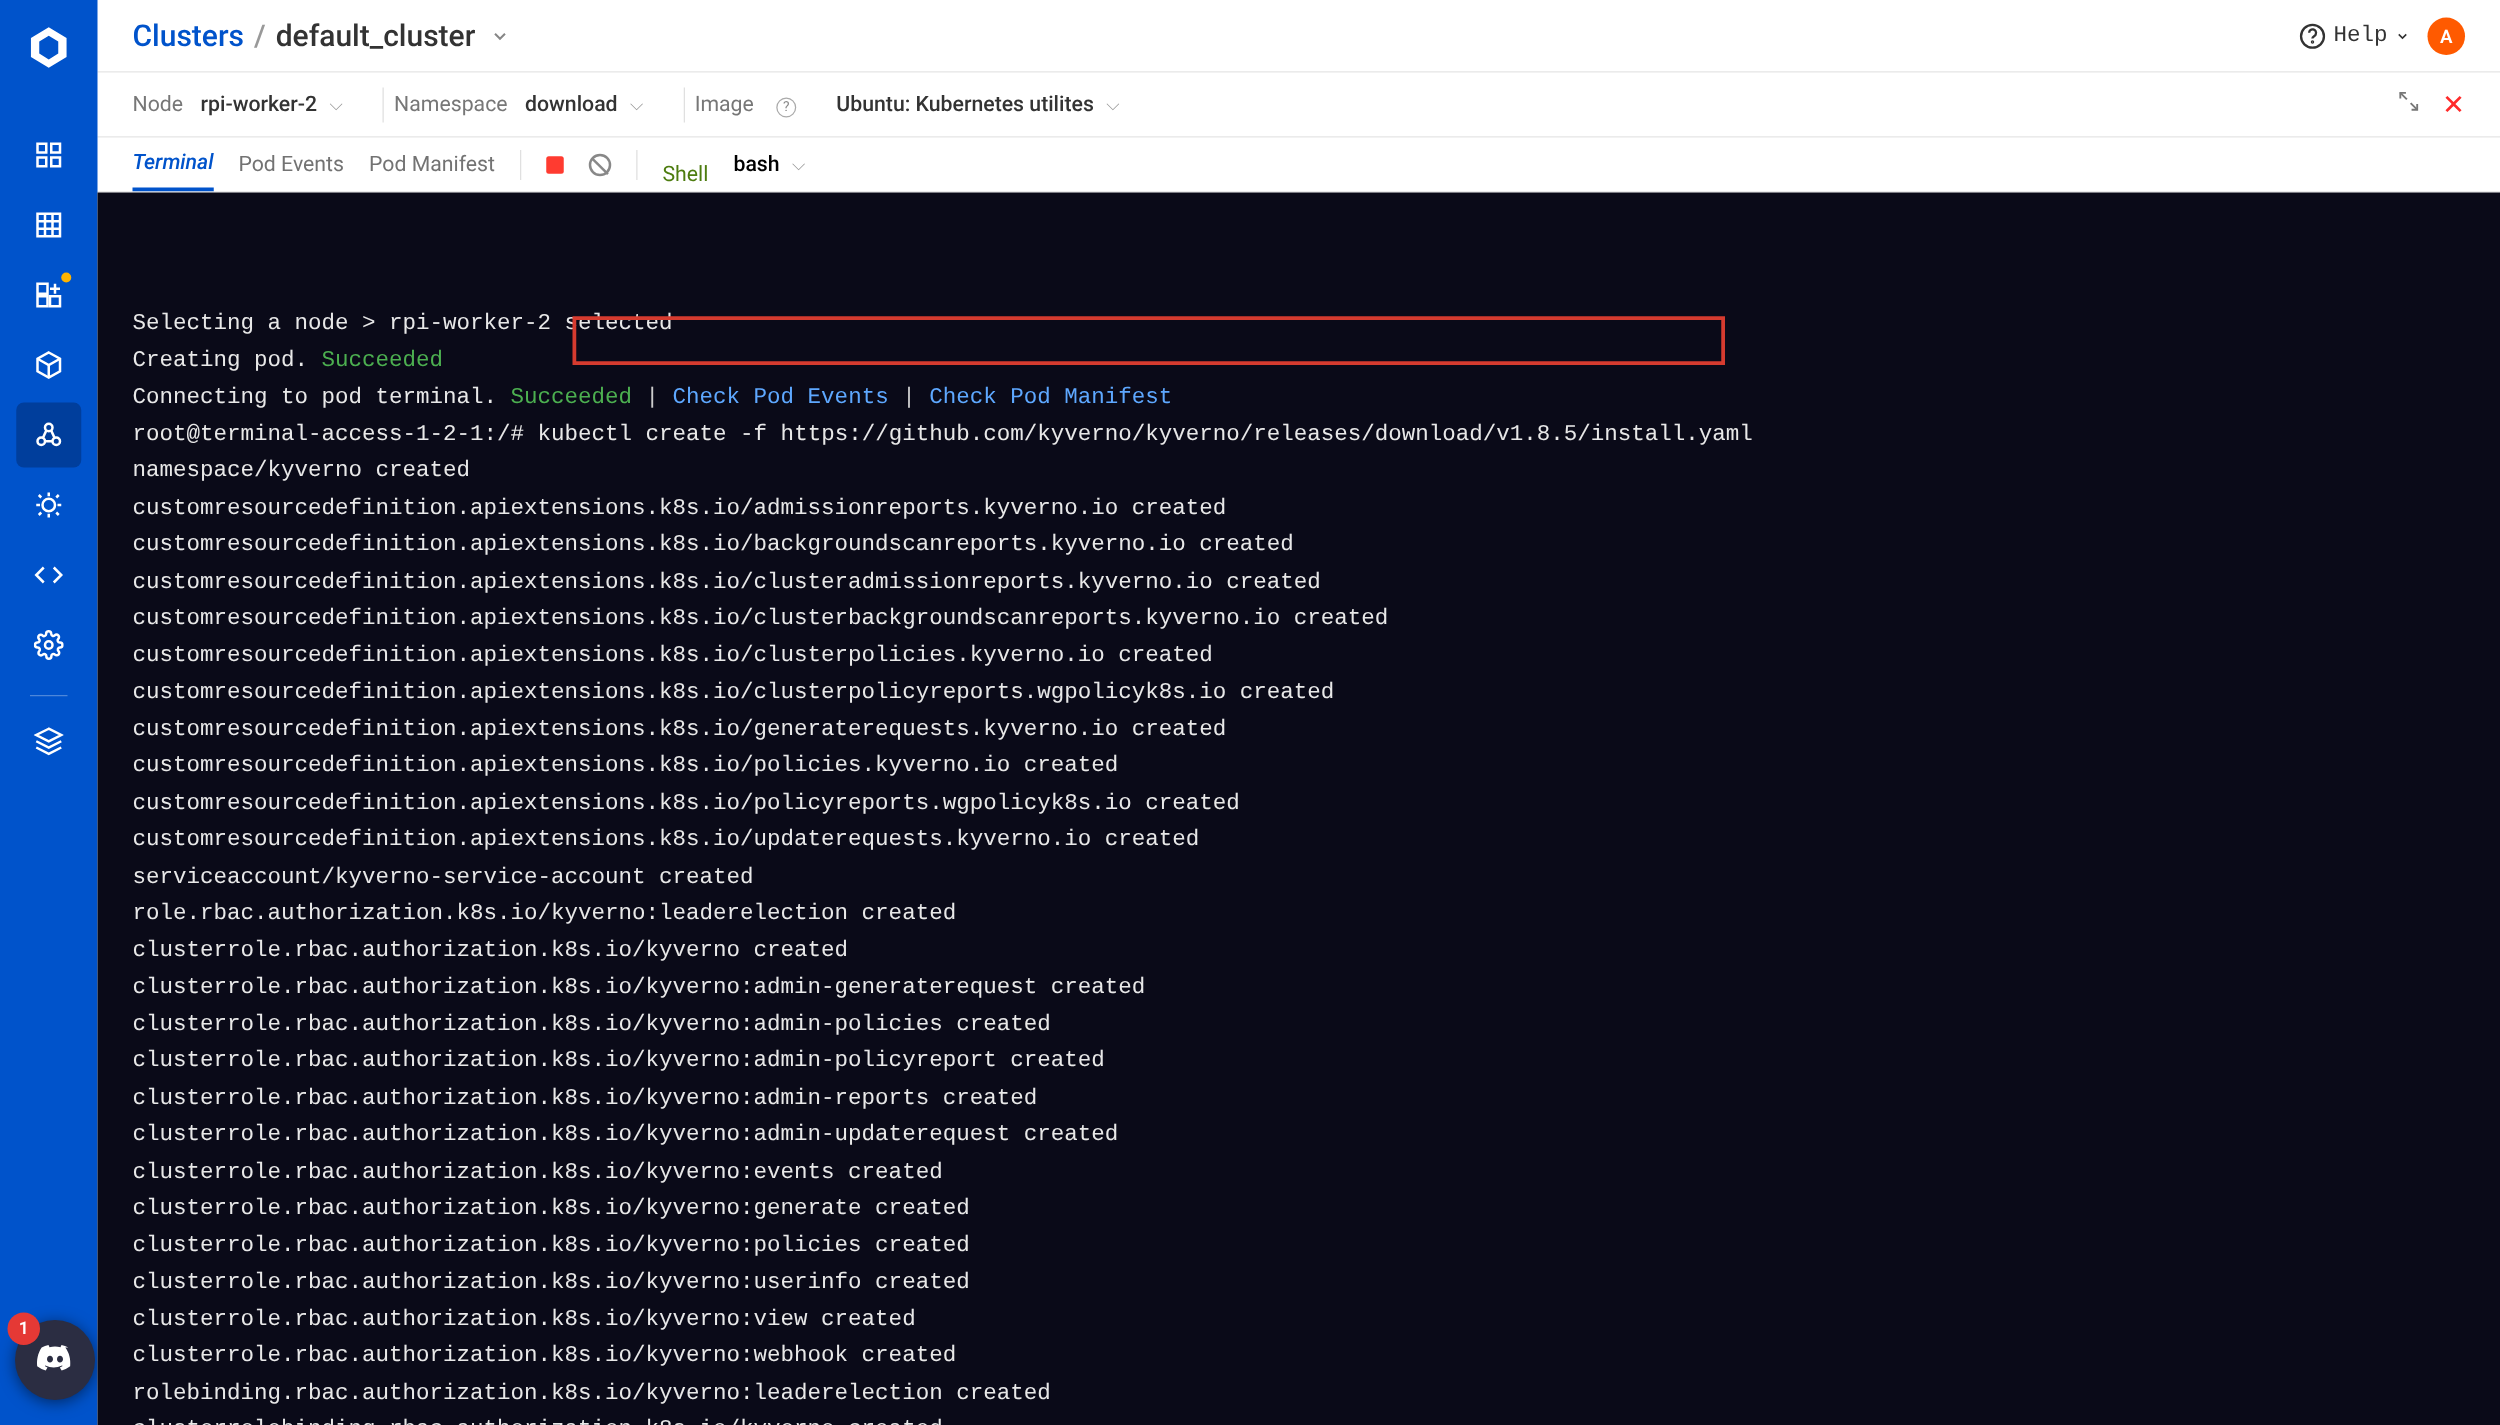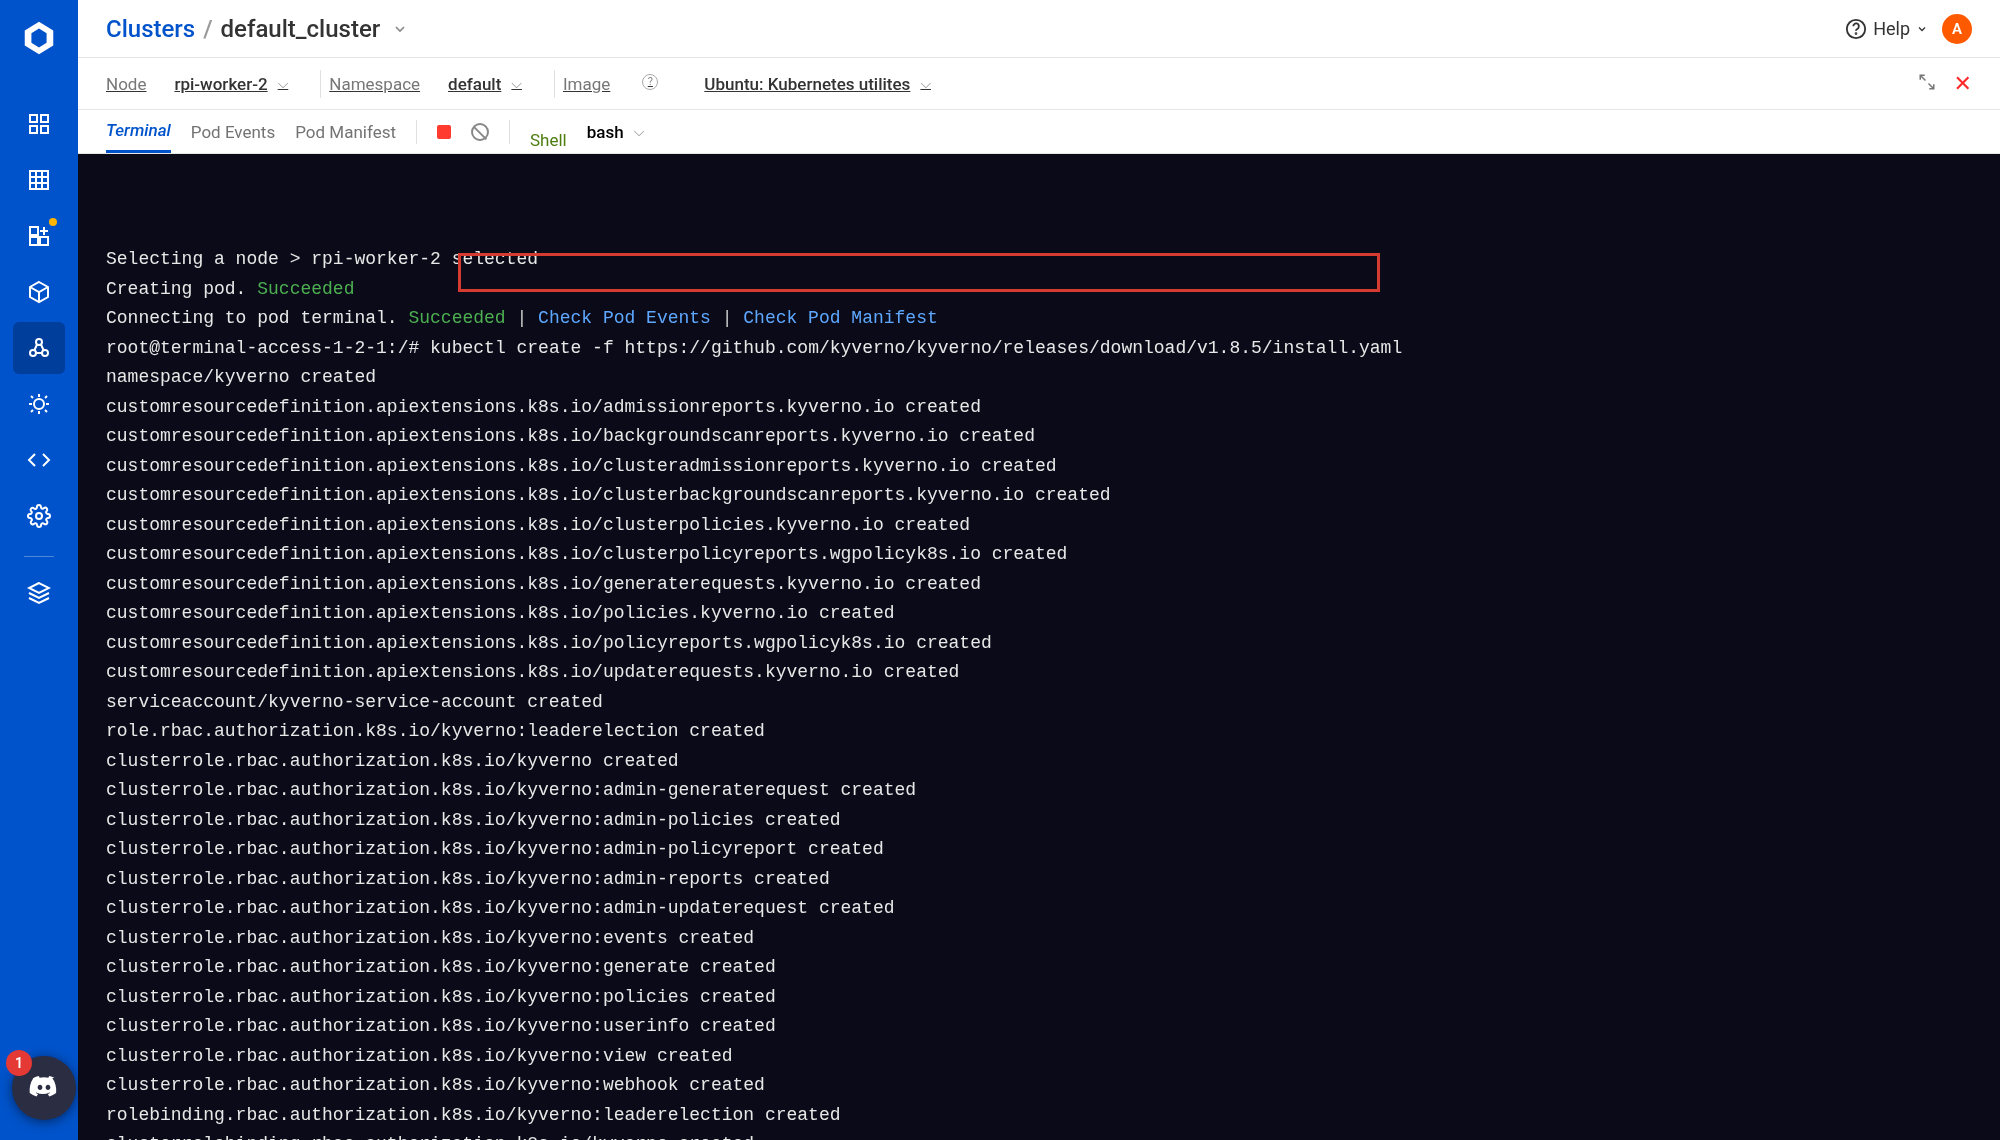--- a/index.html
+++ b/index.html
@@ -117,42 +117,41 @@
     .breadcrumb .sep { color: #999; margin: 0 8px; }
     .breadcrumb .chev { margin-left: 12px; color: #888; }
     .top-right {
       margin-left: auto;
       display: flex;
       align-items: center;
       gap: 14px;
     }
     .help {
       display: flex; align-items: center; gap: 6px;
-      font-size: 18px; color: #333; cursor: pointer;
+      font-size: 18px; color: #333; cursor: pointer; font-family: Liberation Mono, monospace;
     }
     .avatar {
       width: 30px; height: 30px; background: #ff5a00;
       border-radius: 50%; color: #fff; display:flex;
       align-items:center; justify-content:center; font-size: 15px; font-weight:600;
     }
 
     
     .selectorbar {
       height: 52px;
       display:flex;
       align-items:center;
       padding: 0 28px;
       border-bottom: 1px solid #e5e5e5;
       font-size: 17px;
       color: #333;
     }
     .select-group {
-      display:flex; align-items:flex-start; gap: 28px;
+      display:flex; align-items:flex-end; gap: 14px;
       margin-right: 24px;
-      text-decoration: underline;
     }
     .select-label { color: #777; }
     .select-value { font-weight: 500; display:flex; align-items:center; gap:10px; cursor:pointer;}
     .select-caret { color:#999; font-size:14px; }
     .vsep { width:1px; height:28px; background:#e0e0e0; margin: 0 8px; }
     .qmark {
       width:16px; height:16px; border:1px solid #aaa; border-radius:50%;
       display:inline-flex; align-items:center; justify-content:center;
       font-size:11px; color:#888; margin-left:4px;
     }
@@ -337,21 +336,21 @@
       <span class="select-label">Node</span>
       <span class="select-value">
         <span>rpi-worker-2</span>
         <span class="select-caret">⌵</span>
       </span>
     </div>
     <div class="vsep"></div>
     <div class="select-group">
       <span class="select-label">Namespace</span>
       <span class="select-value">
-        <span>default</span>
+        <span>download</span>
         <span class="select-caret">⌵</span>
       </span>
     </div>
     <div class="vsep"></div>
     <div class="select-group">
       <span class="select-label">Image</span>
       <span class="qmark">?</span>
       <span class="select-value" style="margin-left:18px">
         <span>Ubuntu: Kubernetes utilites</span>
         <span class="select-caret">⌵</span>

